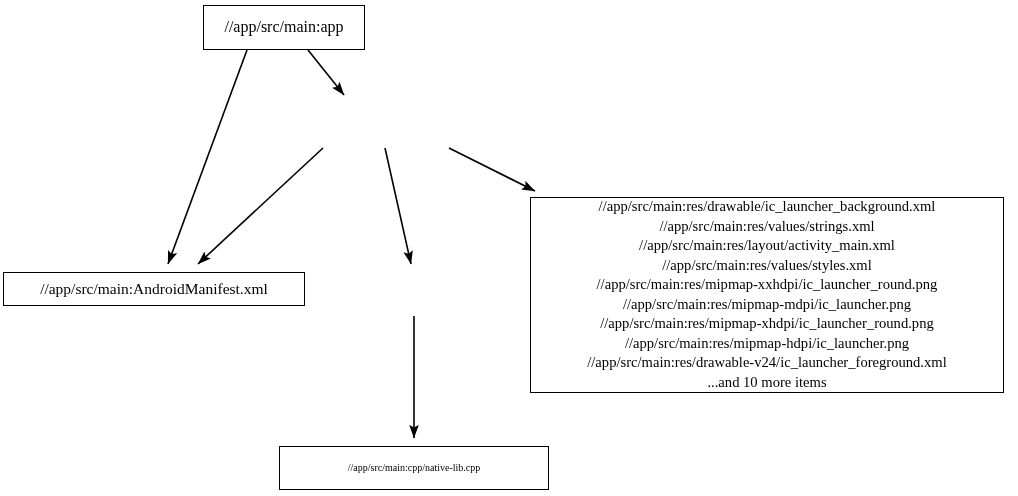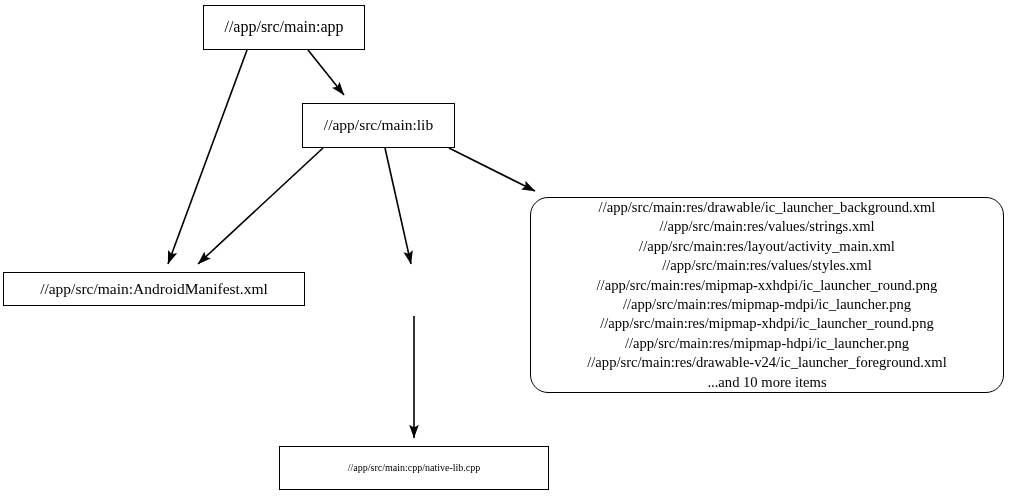--- a/index.html
+++ b/index.html
@@ -58,22 +58,21 @@
     left: 325px;  top: 272px; width: 180px; height: 44px;
     font-size: 15.5px;
   }
   #node-nativelib {
     left: 279px;  top: 446px; width: 270px; height: 44px;
     font-size: 10px;
   }
   #node-resources {
     left: 530px;  top: 197px; width: 474px; height: 196px;
     font-size: 14.6px;
-    align-items: center;
-    border-radius: 18px;
+    align-items: flex-end;
   }
   #node-resources .node-label {
     line-height: 1.335;
   }
 </style>
 </head>
 <body>
 
 <div id="graph-canvas">
 
@@ -94,23 +93,20 @@
 
     <path d="M 449,148 L 535,191" fill="none" stroke="#000000" stroke-width="1.6" marker-end="url(#arrowhead)"></path>
 
     <path d="M 414,316 L 414,438" fill="none" stroke="#000000" stroke-width="1.6" marker-end="url(#arrowhead)"></path>
   </svg>
 
   <div class="node" id="node-app">
     <span class="node-label">//app/src/main:app</span>
   </div>
 
-  <div class="node" id="node-lib">
-    <span class="node-label">//app/src/main:lib</span>
-  </div>
 
   <div class="node" id="node-manifest">
     <span class="node-label">//app/src/main:AndroidManifest.xml</span>
   </div>
 
 
   <div class="node" id="node-nativelib">
     <span class="node-label">//app/src/main:cpp/native-lib.cpp</span>
   </div>
 

